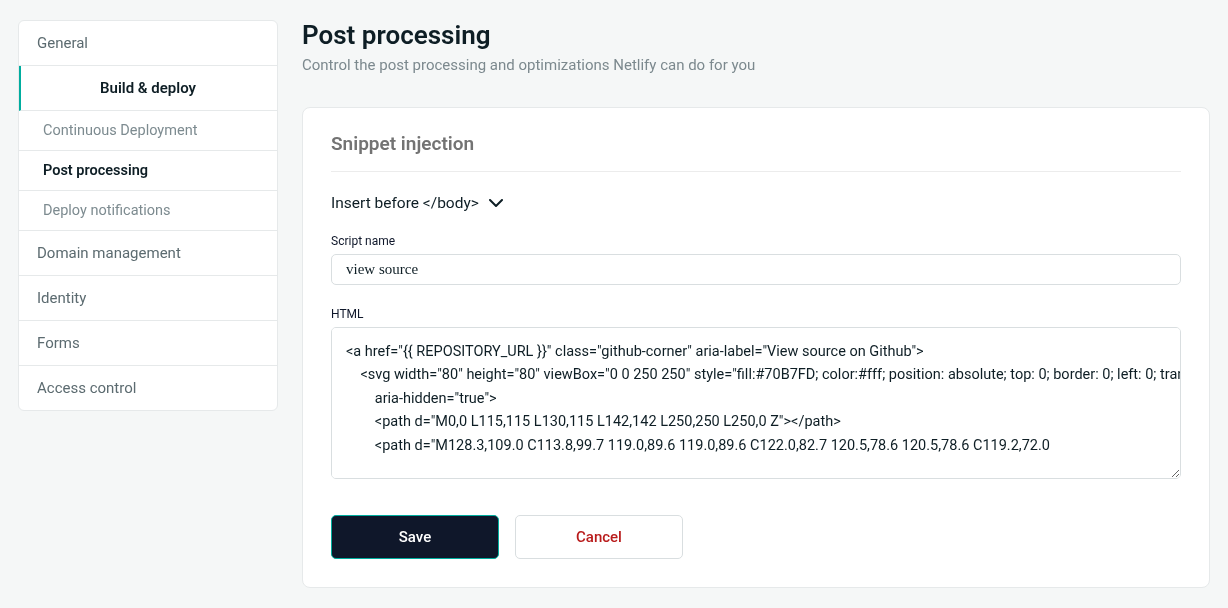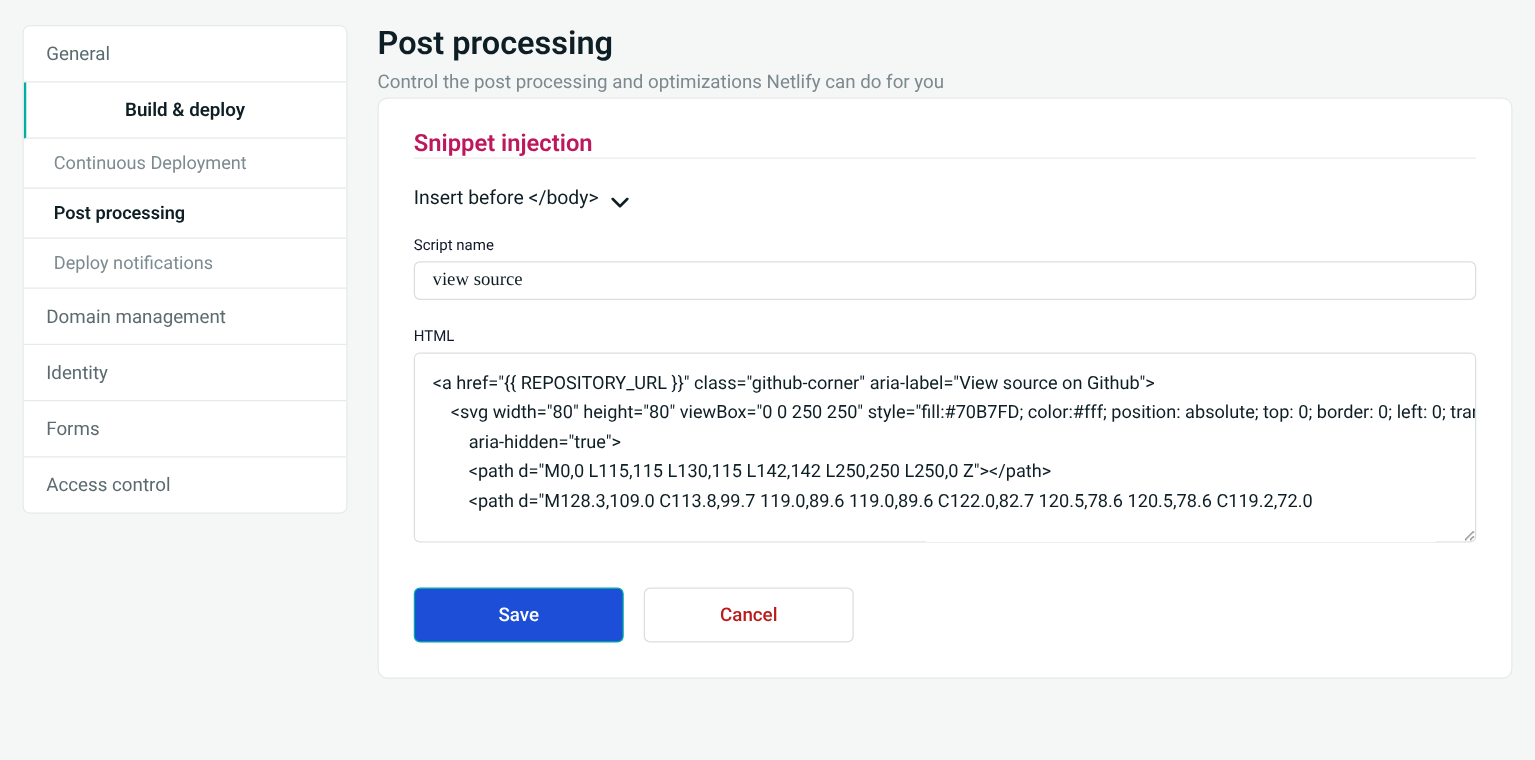--- a/index.html
+++ b/index.html
@@ -56,38 +56,39 @@
     }
     .page-title {
       font-size: 26px;
       font-weight: 600;
       color: #0e1e25;
       margin-bottom: 6px;
     }
     .page-subtitle {
       font-size: 15px;
       color: #7c898e;
-      margin-bottom: 4px;
+      margin-bottom: 33px;
     }
     .card {
       background: #fff;
       border: 1px solid #e6e9ea;
       border-radius: 8px;
       padding: 24px 28px 28px 28px;
     }
     .card-title {
       font-size: 19px;
       font-weight: 600;
-      color: #be185d;
+      color: #737373;
+      padding-bottom: 16px;
       border-bottom: 1px solid #ececec;
       margin-bottom: 22px;
     }
     .insert-row {
       display: flex;
-      align-items: flex-end;
+      align-items: center;
       gap: 10px;
       font-size: 15.5px;
       color: #0e1e25;
       margin-bottom: 22px;
       cursor: pointer;
     }
     .chevron svg { display: block; }
     .field-label {
       font-size: 12px;
       color: #0f172a;
@@ -129,21 +130,21 @@
       width: 168px;
       border-radius: 5px;
       font-size: 15px;
       font-weight: 500;
       text-align: center;
       cursor: pointer;
       border: 1px solid transparent;
       font-family: inherit;
     }
     .btn-primary {
-      background: #1d4ed8;
+      background: #0f172a;
       color: #fff;
       border-color: #00ad9f;
     }
     .btn-secondary {
       background: #fff;
       color: #b91c1c;
       border: 1px solid #d9dee0;
     }
   </style>
 </head>

